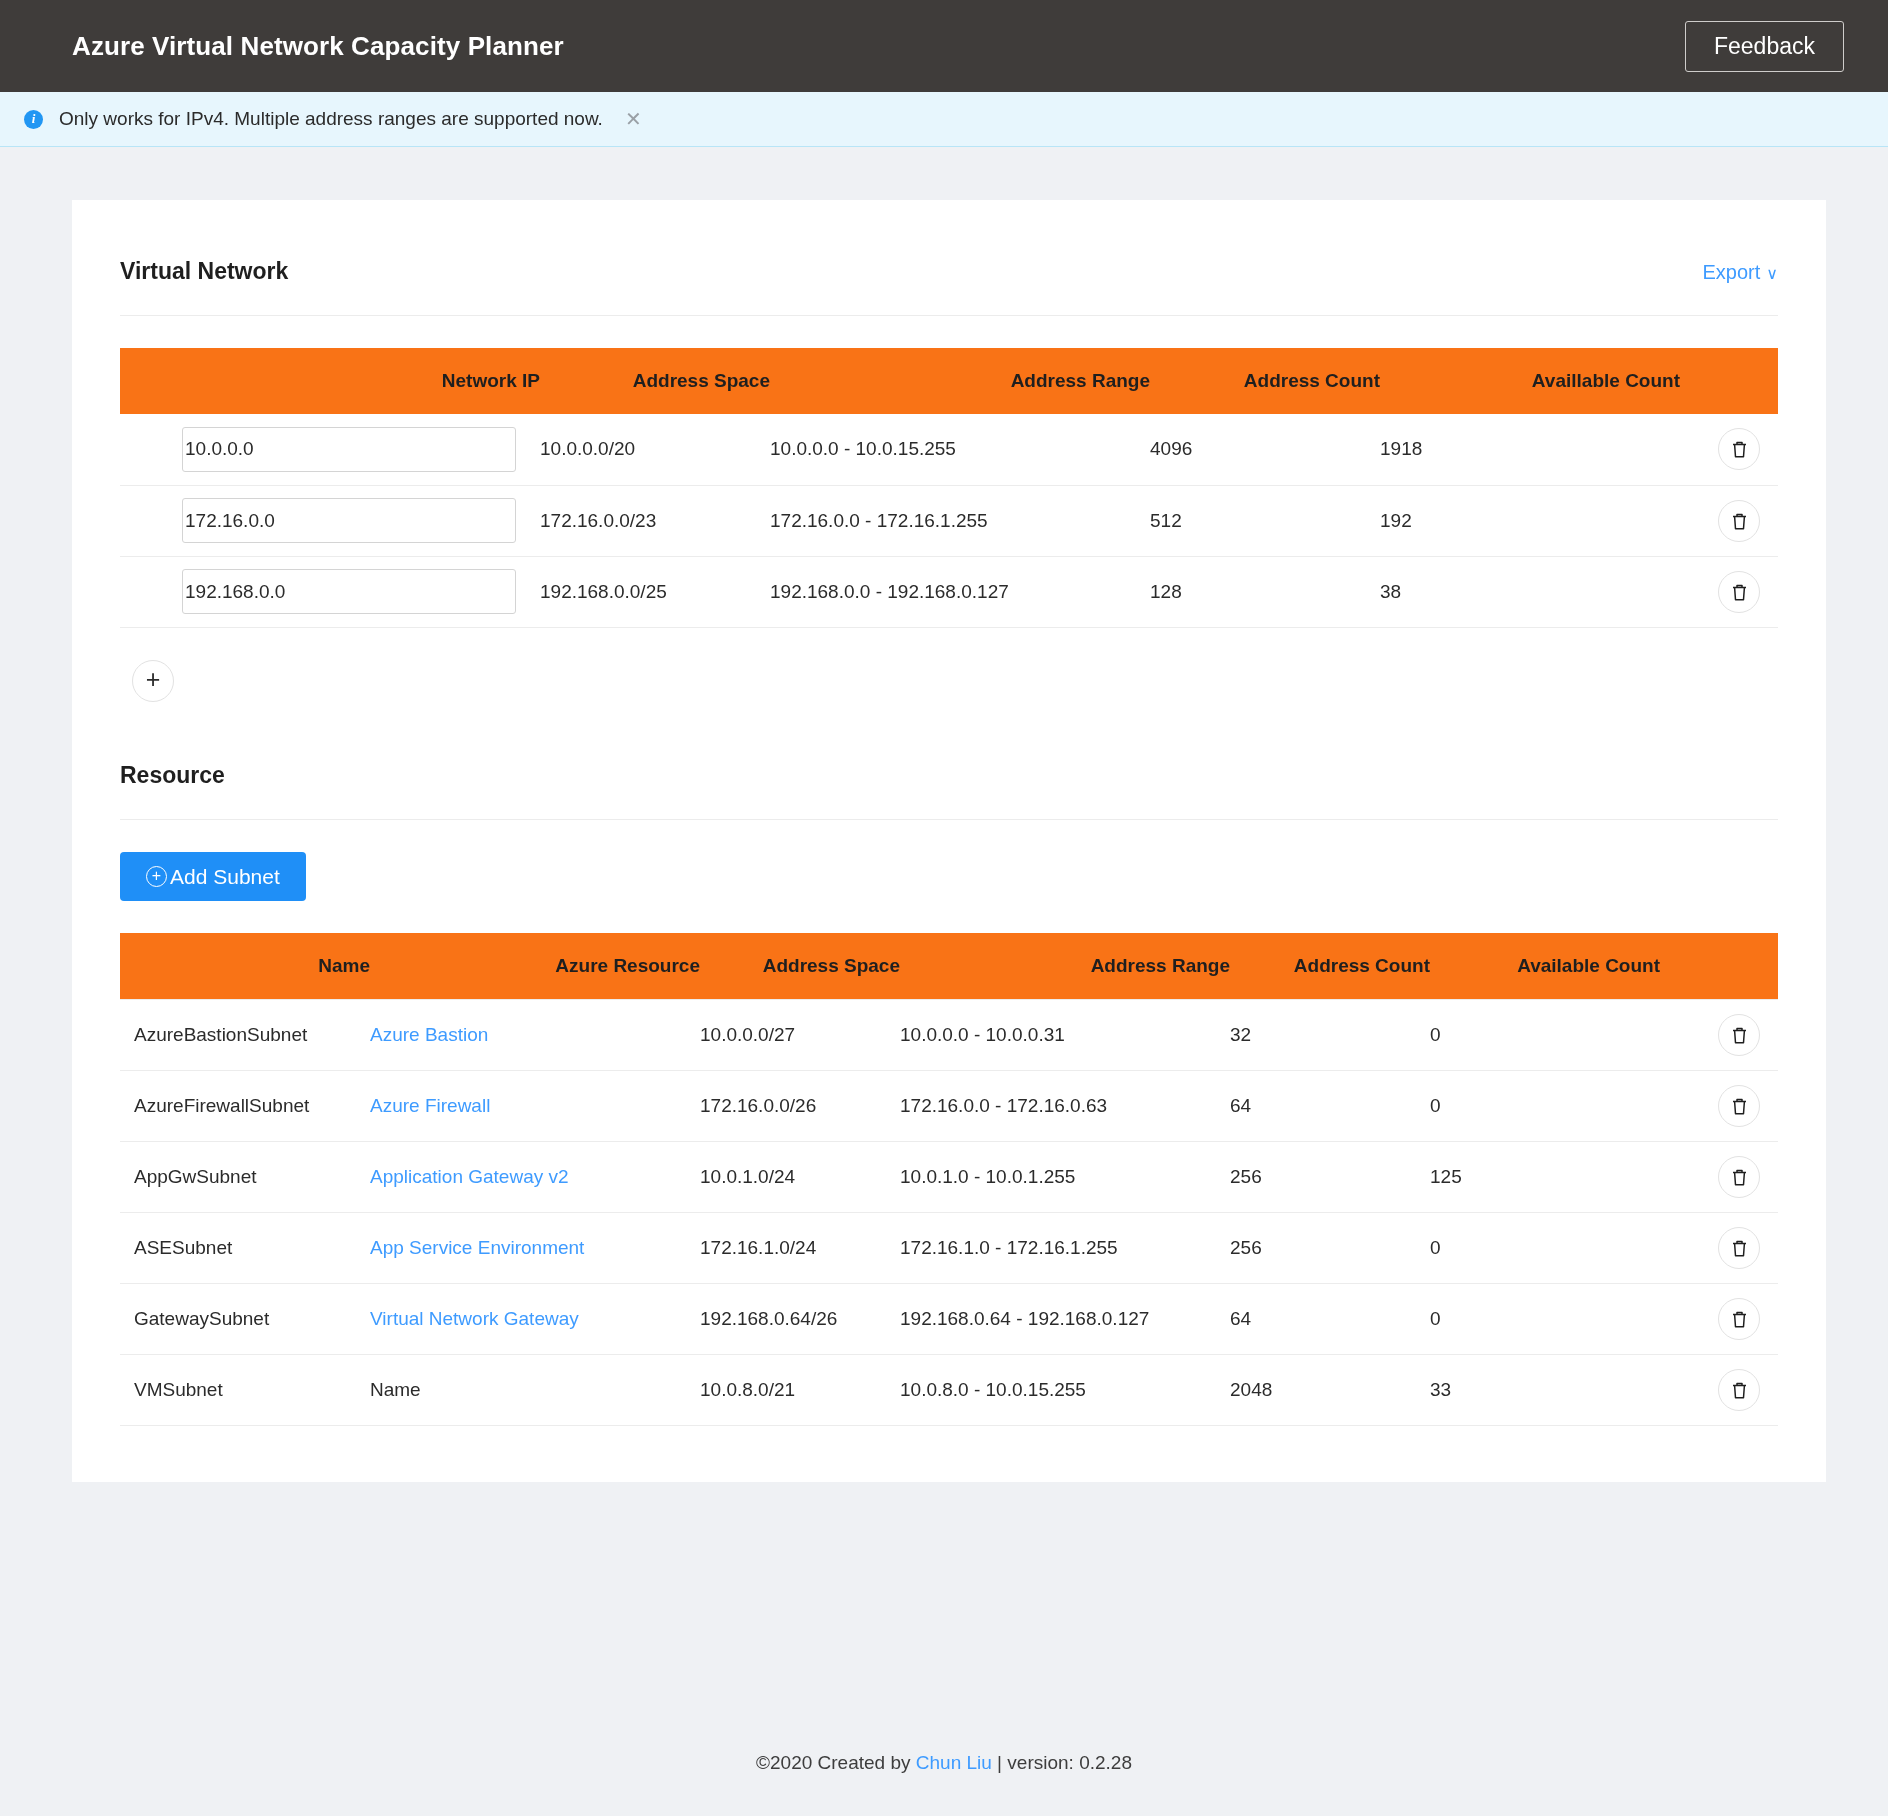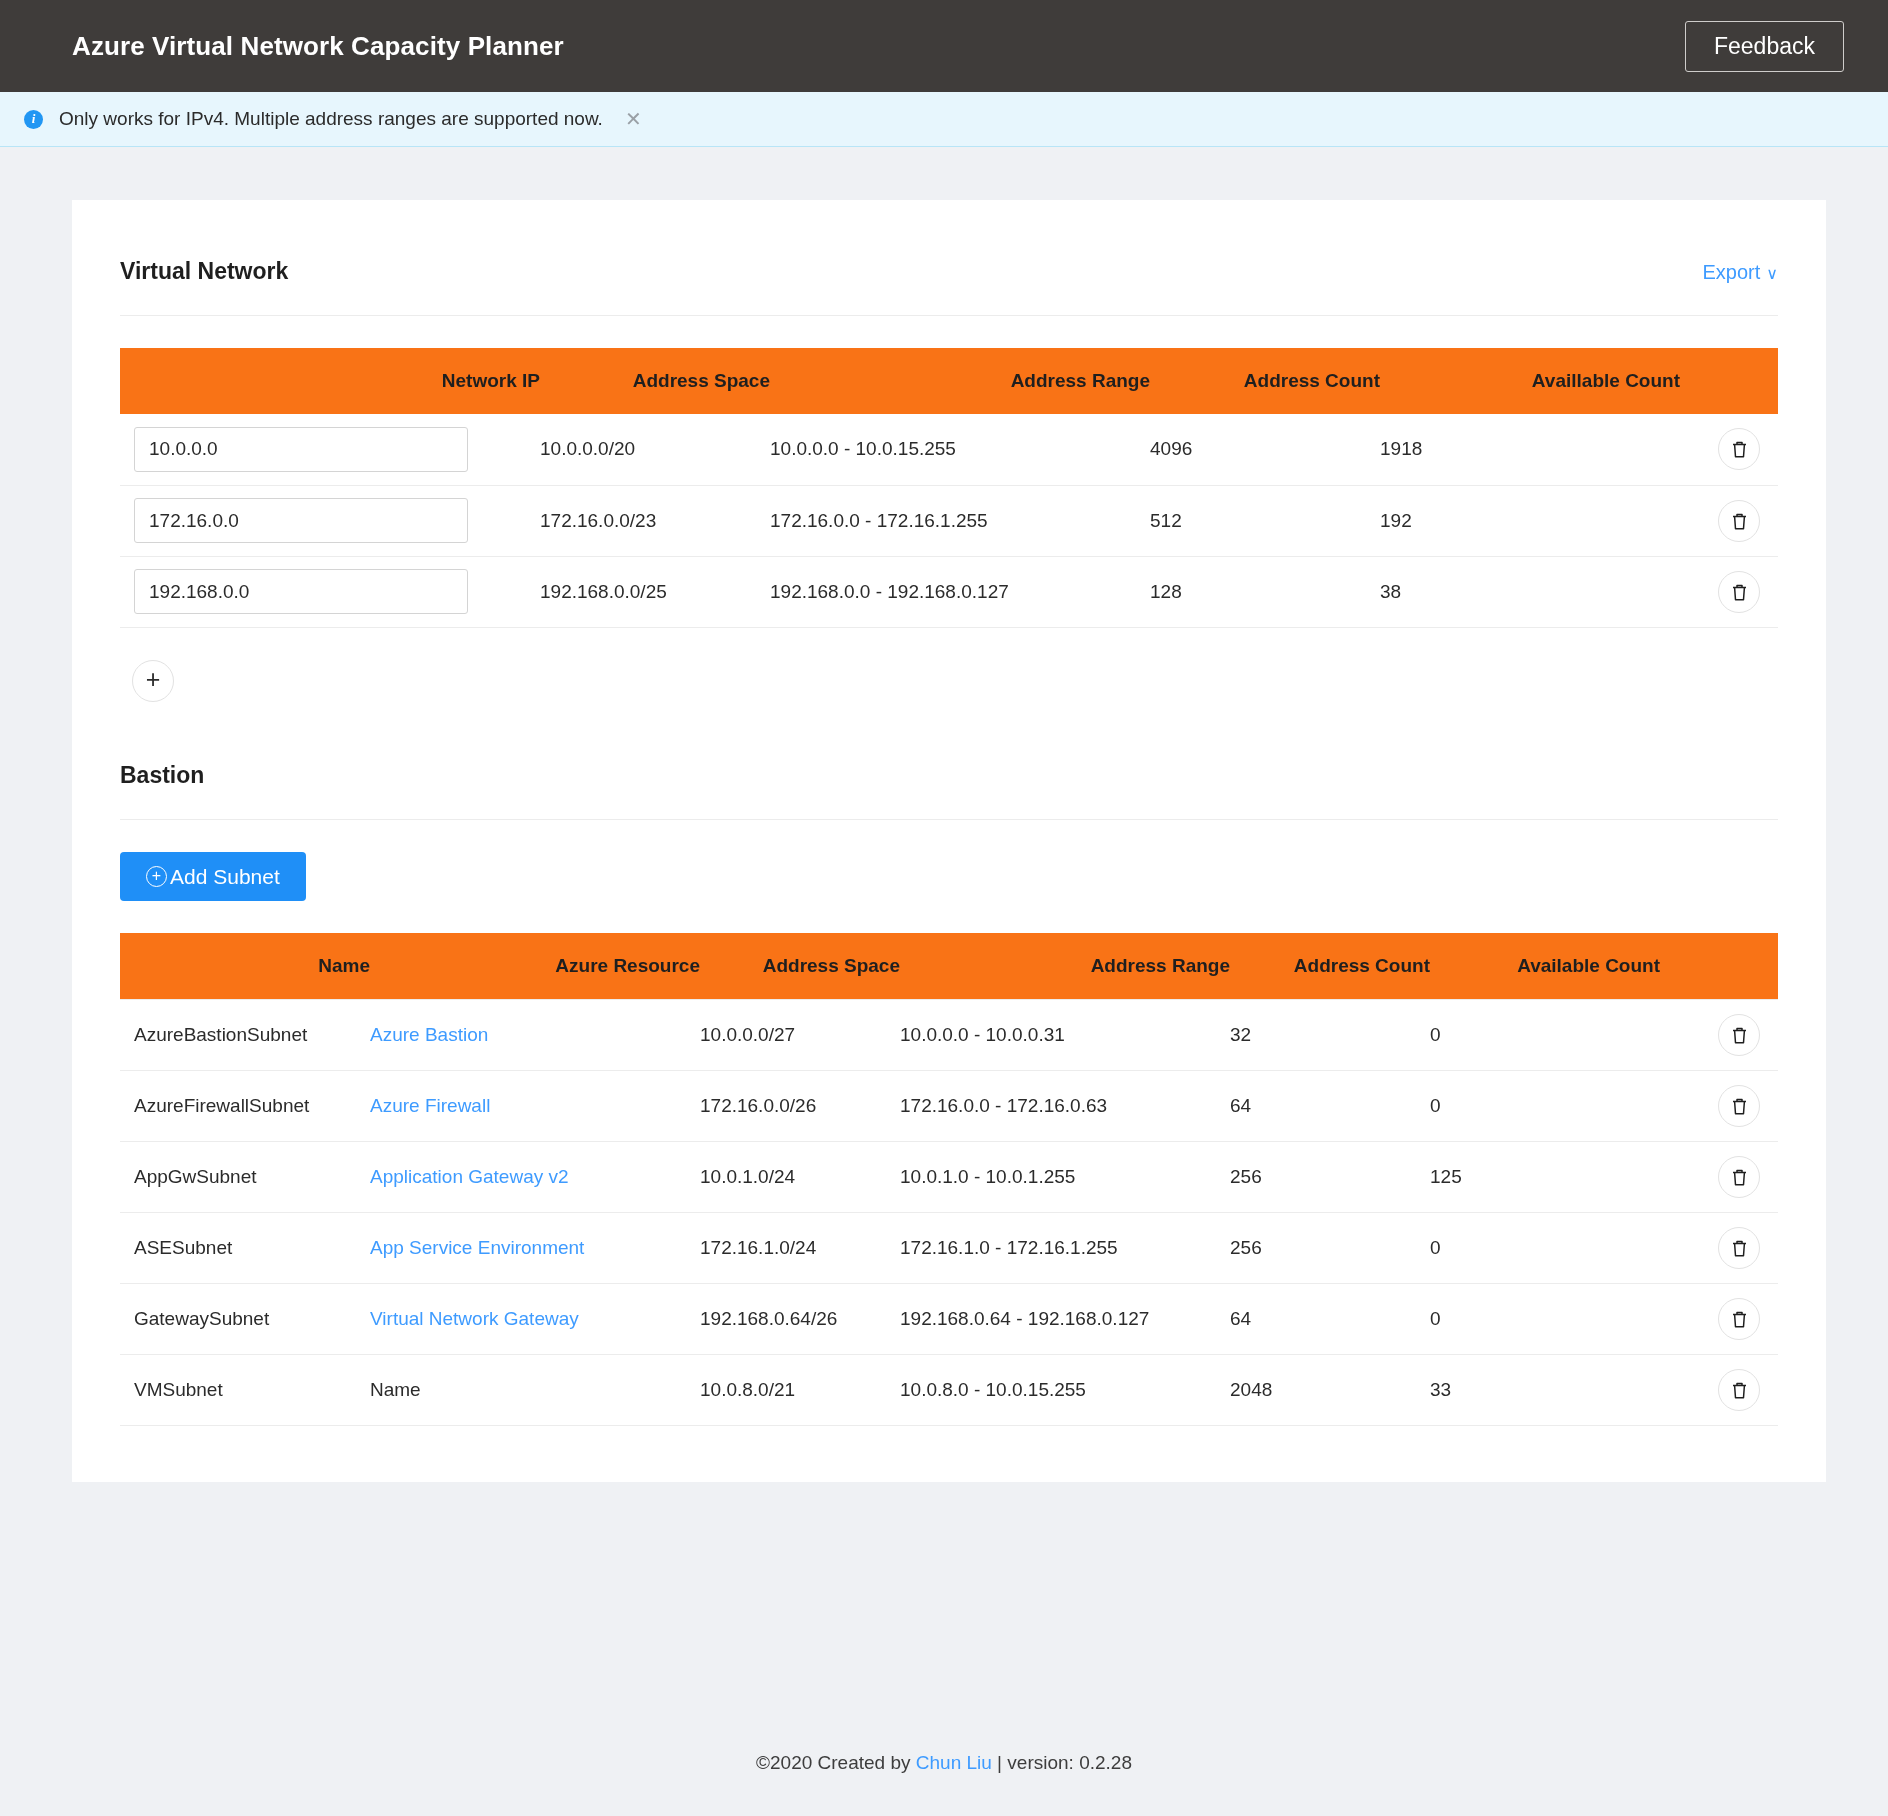--- a/index.html
+++ b/index.html
@@ -141,25 +141,26 @@
   .vnet-table tbody td { height: 71px; }
   .vnet-table tbody tr:first-child td { border-top: none; }
   .vnet-table tbody tr:last-child td { border-bottom: 1px solid #ececec; }
   .subnet-table tbody tr:last-child td { border-bottom: 1px solid #ececec; }
 
   .ip-input {
     width: 334px;
     height: 45px;
     border: 1px solid #d4d4d4;
     border-radius: 3px;
-    padding: 0 14px;
+    padding: 0 2px;
     font-size: 19px;
     font-family: "Liberation Sans", sans-serif;
     color: #2b2b2b;
     background: #fff;
+    margin-left: 48px;
   }
 
   .res-link {
     color: #3e9bff;
     text-decoration: none;
     font-size: 19px;
     cursor: pointer;
   }
   .res-plain { color: #2b2b2b; font-size: 19px; }
 
@@ -336,21 +337,21 @@
           </button>
         </td>
       </tr>
     </tbody>
   </table>
 
   <button class="add-row-btn">+</button>
 
   
   <div class="section-head subnets">
-    <div class="section-title">Bastion</div>
+    <div class="section-title">Resource</div>
   </div>
 
   <button class="add-subnet-btn">
     <span class="plus-circ">+</span>
       <span>Add Subnet</span>
   </button>
 
   <table class="subnet-table">
     <colgroup>
         <col class="c1">

